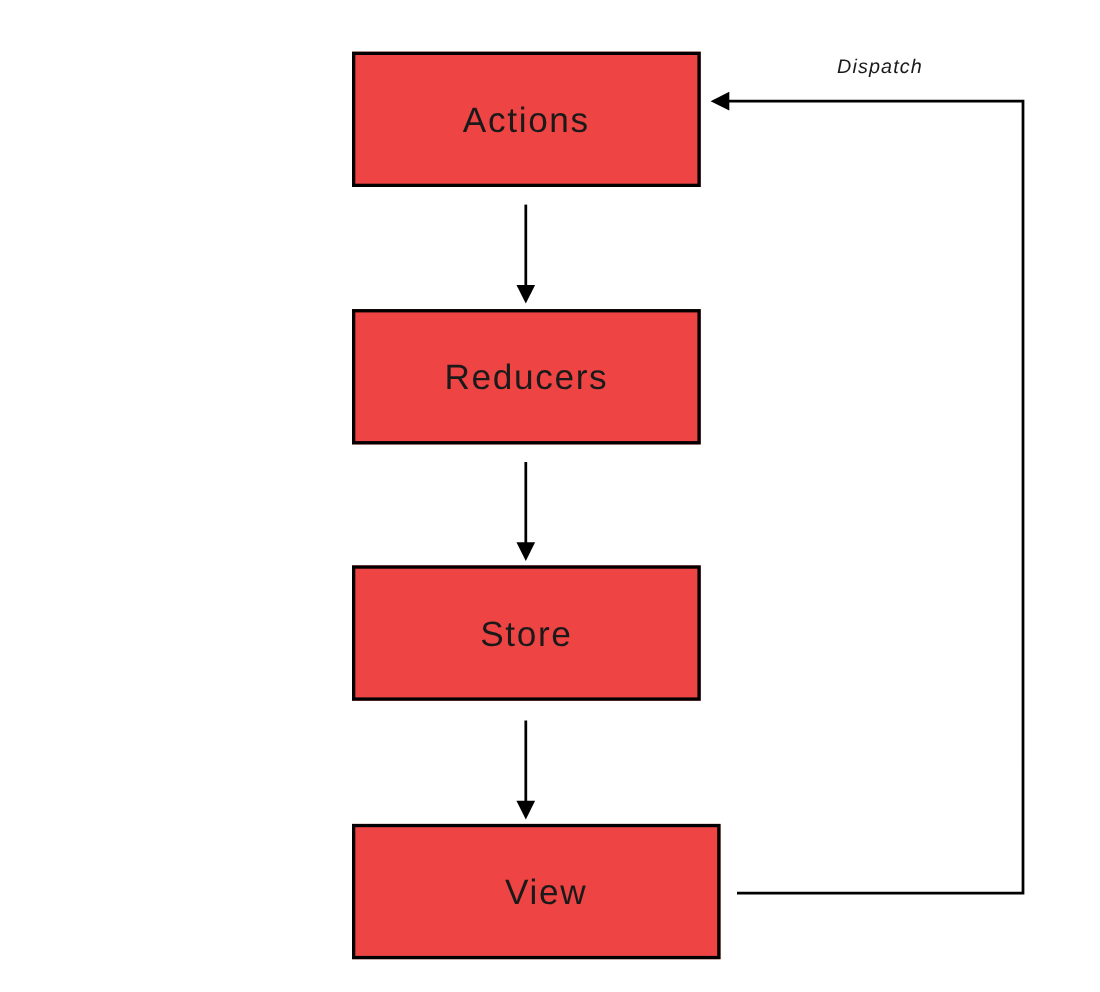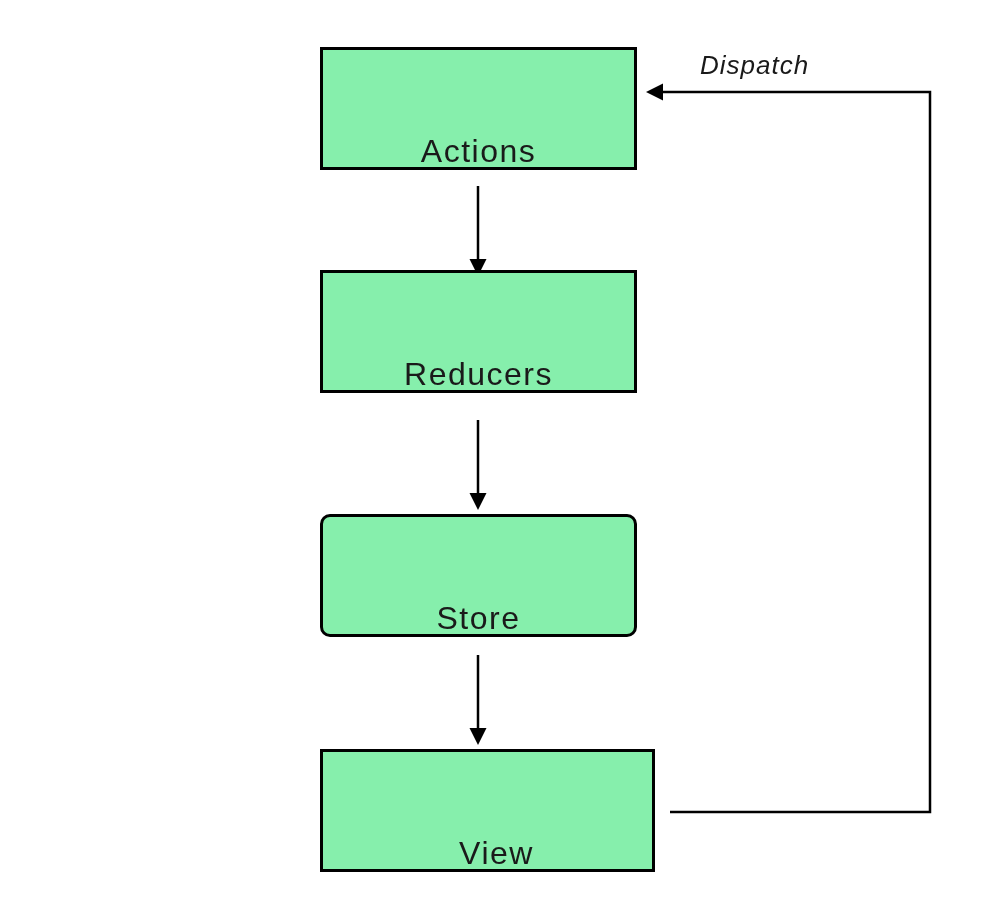--- a/index.html
+++ b/index.html
@@ -22,42 +22,43 @@
     width: 1000px;
     height: 902px;
     pointer-events: none;
   }
   .node {
     position: absolute;
     left: 320px;
     width: 311px;            
     height: 117px;           
     border: 3px solid #000000;
-    background: #86efac;
+    background: #ef4444;
     display: flex;
-    align-items: flex-end;
+    align-items: center;
     justify-content: center;
   }
   .node-label {
     font-size: 32px;
     font-weight: 400;
     letter-spacing: 1.5px;
     color: #1a1a1a;
     line-height: 1;
   }
   .node-actions  { top: 47px;  }
-  .node-reducers { top: 270px; }
-  .node-store    { top: 514px; border-radius: 10px; }
+  .node-reducers { top: 281px; }
+  .node-store    { top: 514px; }
   .node-view     { top: 749px; padding-left: 18px; }
   .edge-label {
     position: absolute;
     left: 700px;
     top: 50px;
     width: 200px;
-    font-size: 26px;
+    text-align: center;
+    font-size: 18px;
     font-style: italic;
     letter-spacing: 1px;
     color: #1a1a1a;
     line-height: 1.2;
   }
 </style>
 </head>
 <body>
 
 <div class="canvas">

